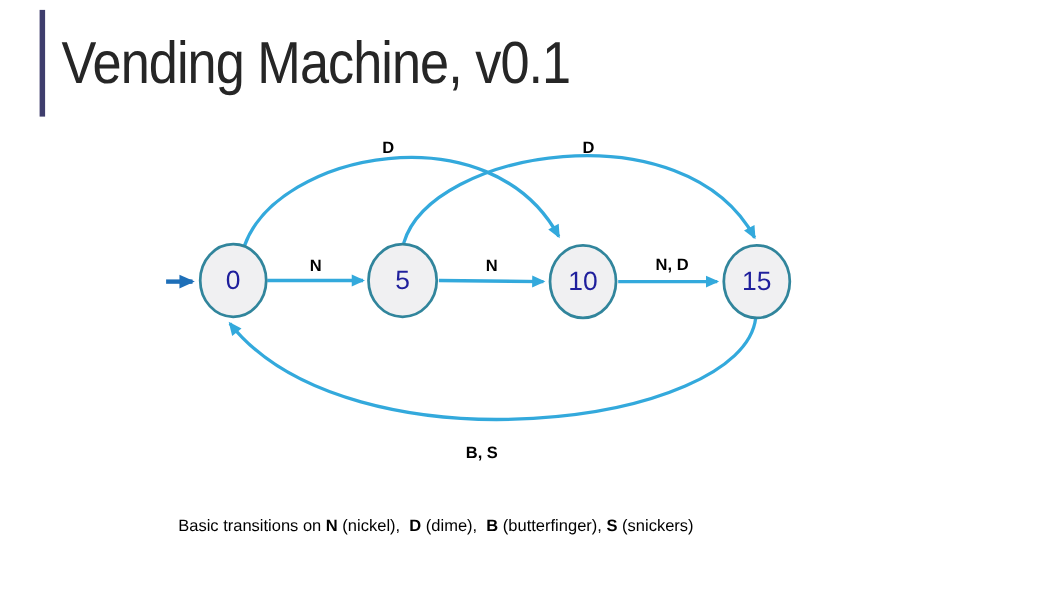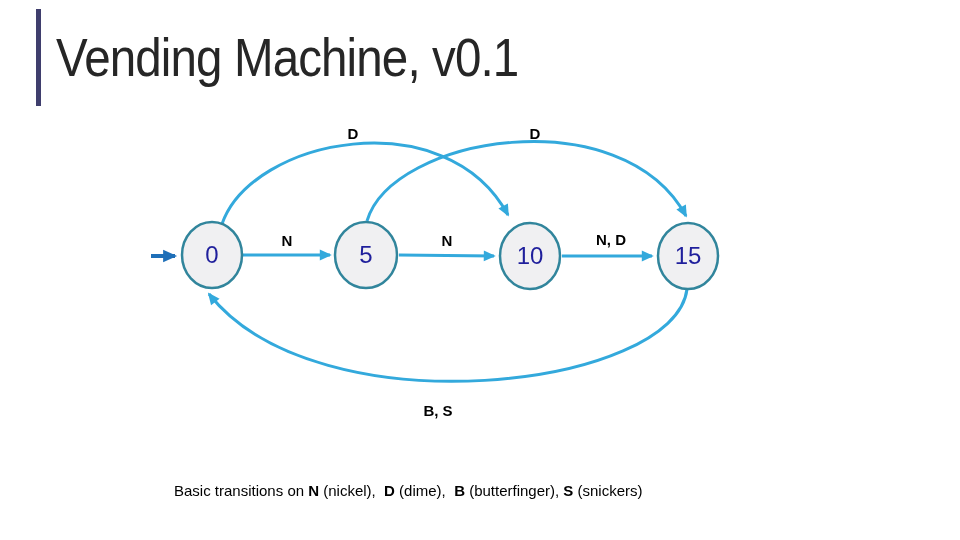--- a/index.html
+++ b/index.html
@@ -31,21 +31,21 @@
     text-anchor: middle; font-family: "Liberation Sans", sans-serif;
   }
   .edge { stroke: #33A9DC; stroke-width: 3; fill: none; }
   .start-edge { stroke: #1E6FB8; stroke-width: 4; fill: none; }
   .edge-label {
     font-size: 15px; font-weight: bold; fill: #000000;
     text-anchor: middle; font-family: "Liberation Sans", sans-serif;
   }
 
   .caption {
-    position: absolute; left: 158px; top: 466px; margin: 16px;
+    position: absolute; left: 158px; top: 466px; margin: 4px;
     font-size: 15px; color: #000000; white-space: pre;
   }
   .caption b { font-weight: bold; }
 </style>
 </head>
 <body>
 
 <div class="slide">
 
   <div class="accent-bar"></div>

